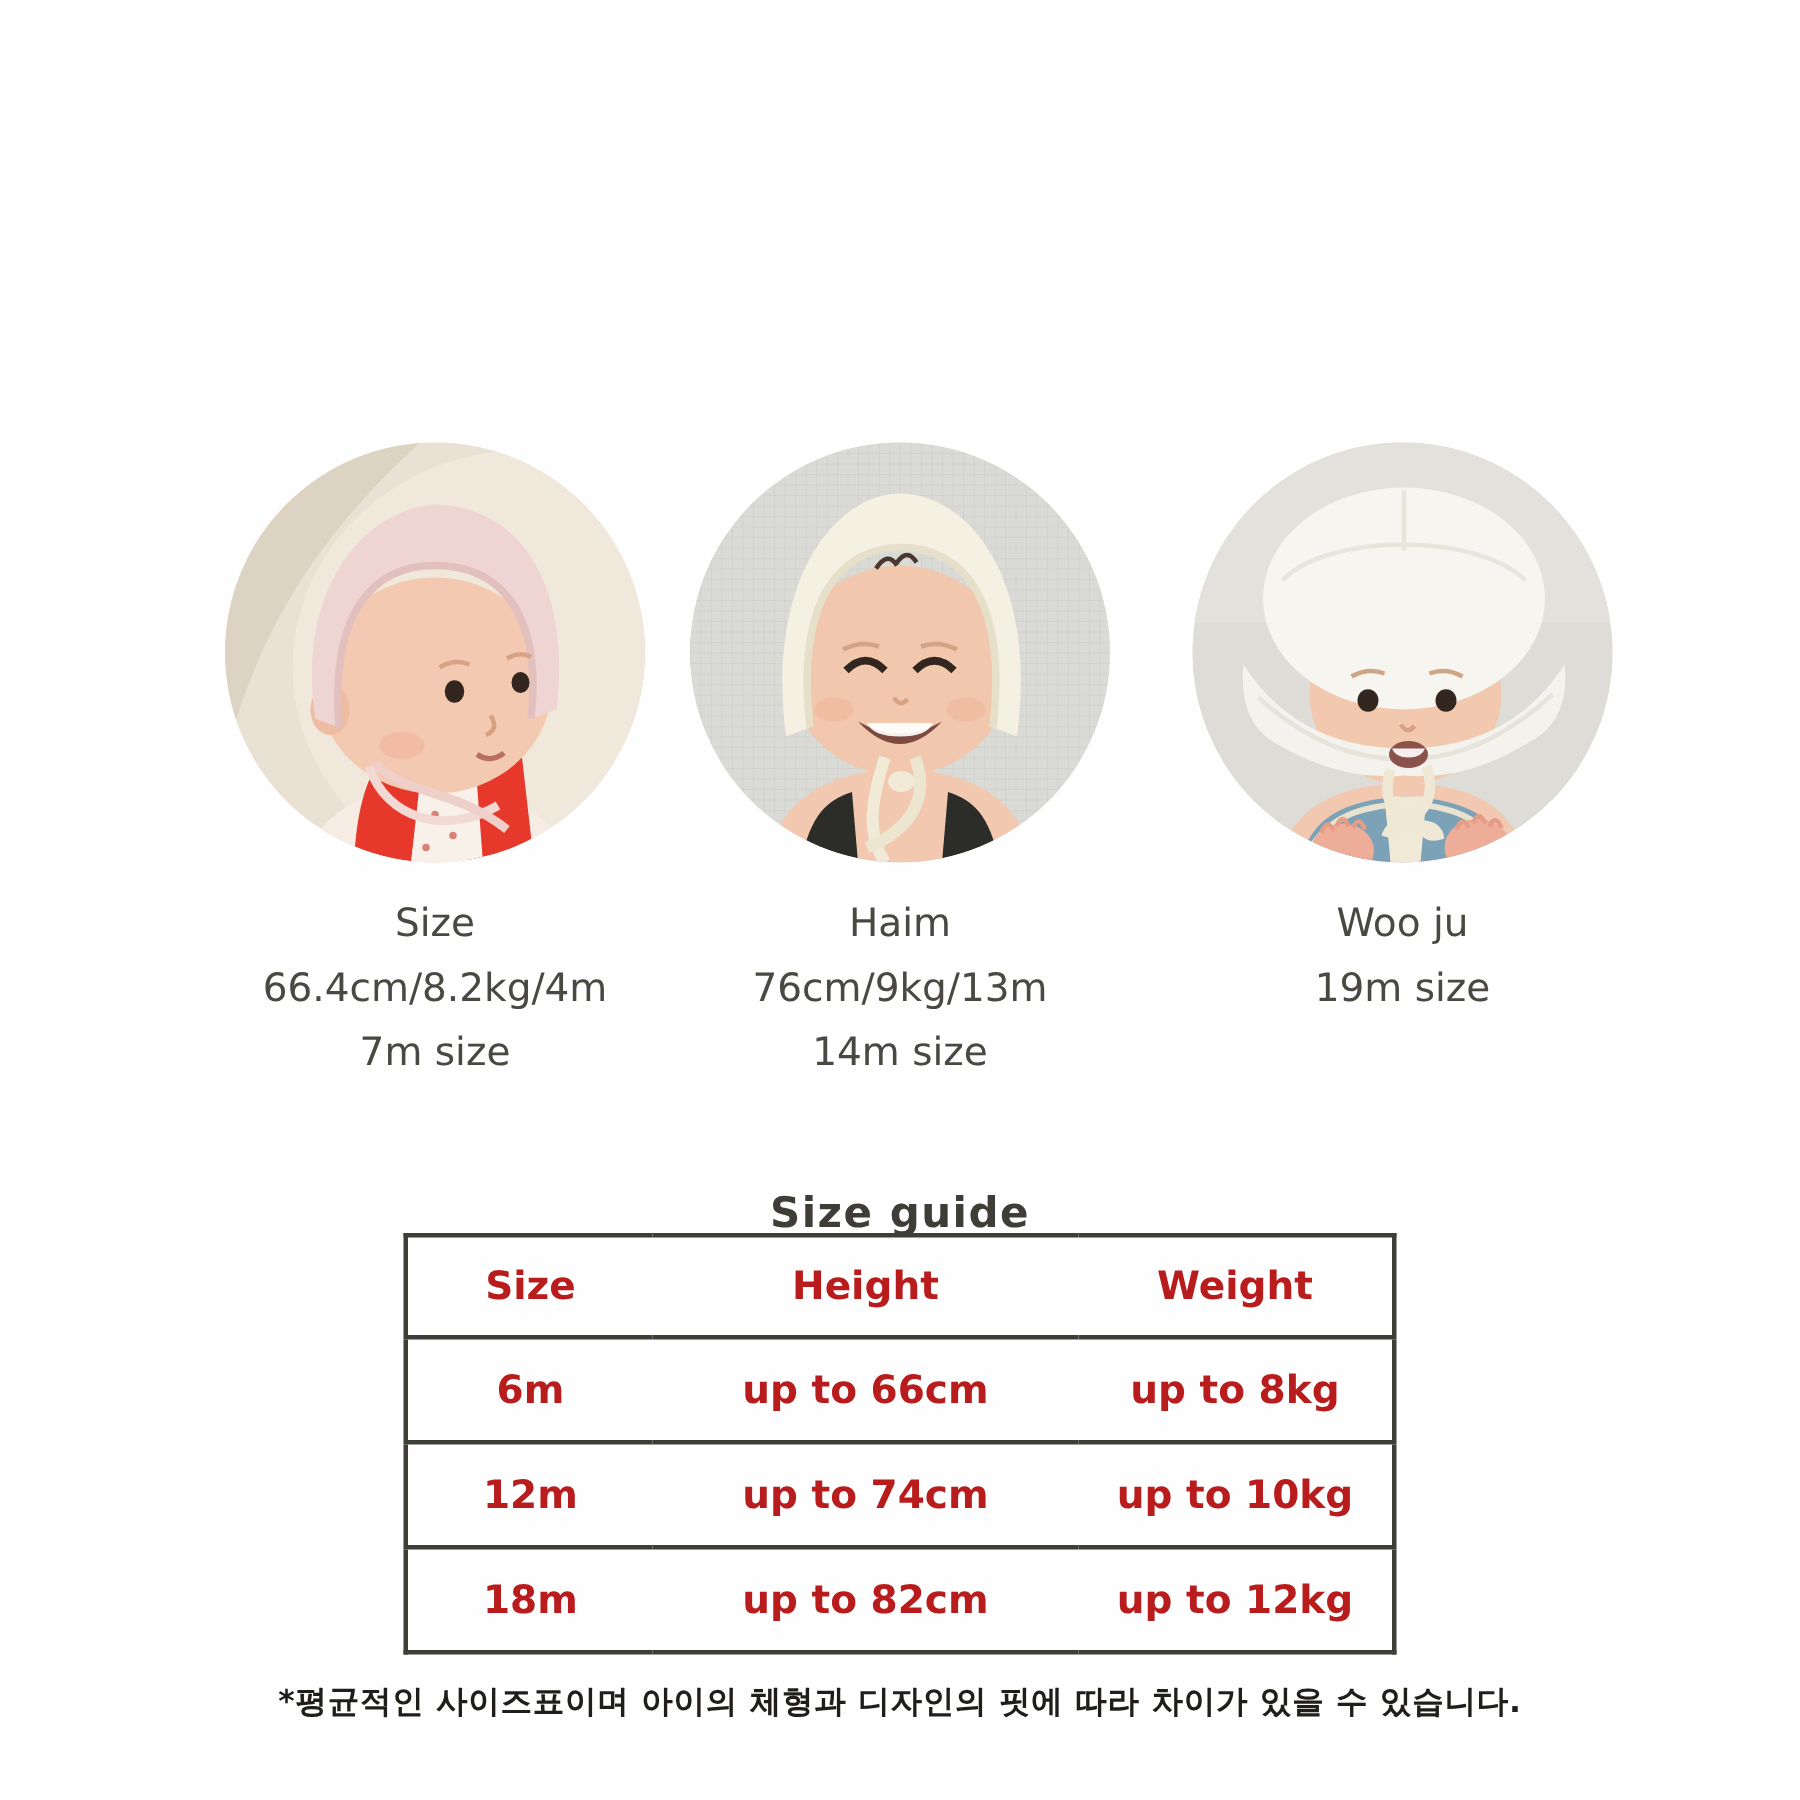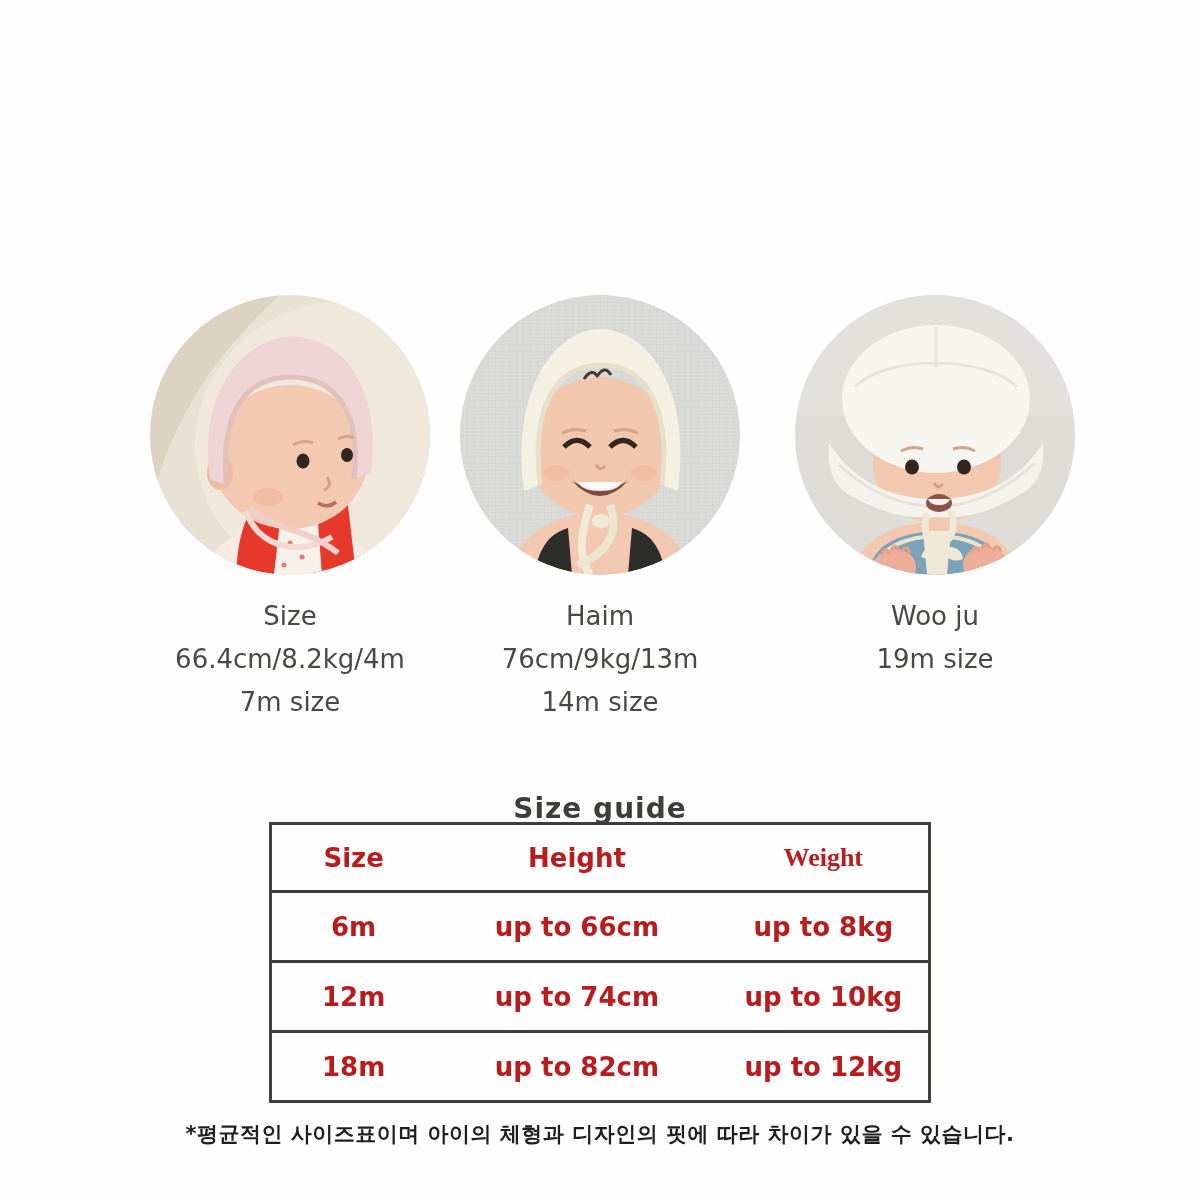--- a/index.html
+++ b/index.html
@@ -42,21 +42,21 @@
     font-size:26px;color:#b91c1c;padding-left:16px;
   }
   .sg-table th,.sg-table td{
     text-align:center;vertical-align:middle;font-weight:600;padding:0;
   }
   .sg-table thead tr{height:68px;border-bottom:3px solid #3e3d38;}
   .sg-table tbody tr{height:70px;border-bottom:3px solid #3e3d38;}
   .sg-table tbody tr:last-child{border-bottom:none;}
   .col-size{width:25%;}
   .col-height{width:43%;}
-  .col-weight{width:32%;font-family:Liberation Serif, serif;}
+  .col-weight{width:32%;}
 
   
   .footnote{
     position:absolute;top:1120px;left:0;width:1200px;text-align:center;
     font-size:21px;font-weight:600;color:#1f1e1b;letter-spacing:0.5px;
   }
 </style>
 </head>
 <body>
 

